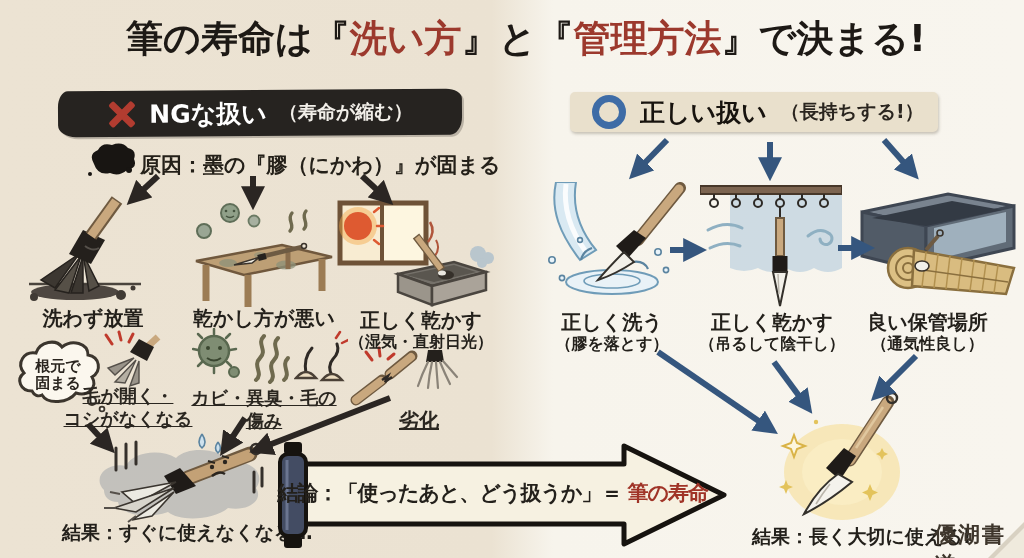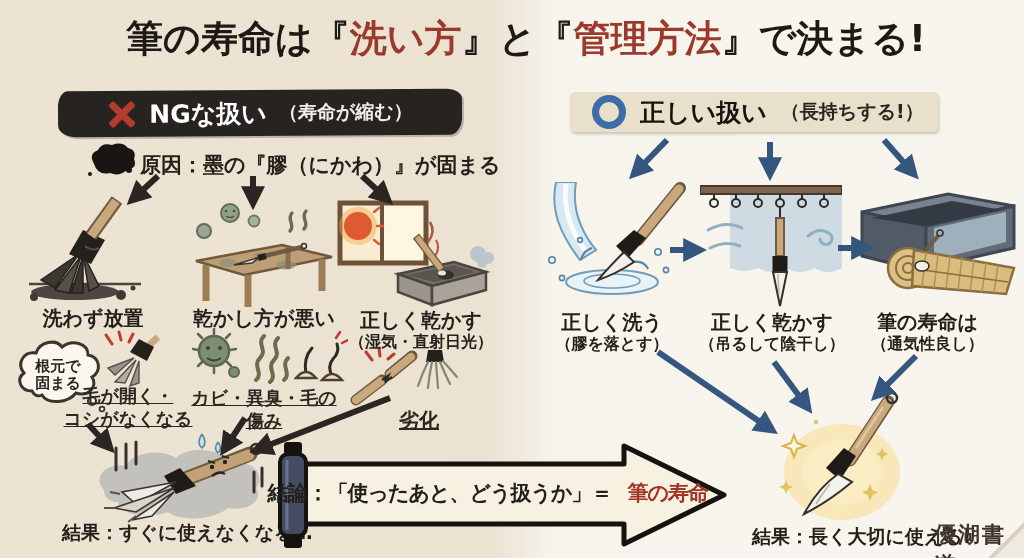--- a/index.html
+++ b/index.html
@@ -31,21 +31,21 @@
   .o-icon{width:20px;height:20px;border:7px solid #3e6ca6;border-radius:50%;flex:0 0 auto;}
   .banner-ok .label{font-size:25px;font-weight:800;color:#17130e;}
   .banner-ok .note{font-size:19px;font-weight:700;color:#2a251f;}
   .cause{left:140px;top:151px;font-size:21px;font-weight:800;color:#242019;z-index:3;white-space:nowrap;}
   .cap{font-weight:800;font-size:20px;color:#23201b;text-align:center;line-height:1.2;z-index:3;}
   .cap .sub{font-size:16px;}
   .detail{font-weight:800;font-size:18px;color:#2a2620;text-align:center;line-height:1.3;z-index:3;text-decoration:underline;}
   .result{font-weight:800;font-size:19px;color:#23201b;z-index:3;white-space:nowrap;}
   .concl{left:296px;top:464px;width:412px;height:58px;display:flex;align-items:center;justify-content:flex-end;
     font-weight:800;font-size:21px;color:#23201b;white-space:nowrap;z-index:5;letter-spacing:-1px;}
-  .concl .hl{color:#a03427;margin-left:16px;}
+  .concl .hl{color:#a03427;margin-left:6px;}
   .sig{left:934px;top:520px;font-family:"DejaVu Serif",serif;font-weight:700;font-size:22px;
     color:#3e362c;letter-spacing:2px;z-index:3;}
   .illus{z-index:1;}
   .arrows{left:0;top:0;z-index:2;pointer-events:none;}
   .scroll-svg{left:272px;top:440px;z-index:4;}
   .fold1{right:0;bottom:0;width:0;height:0;border-left:36px solid transparent;
     border-bottom:36px solid #d8d1c2;z-index:6;}
   .fold2{right:0;bottom:0;width:0;height:0;border-left:30px solid transparent;
     border-bottom:30px solid #efeadd;z-index:6;}
 </style>
@@ -386,21 +386,21 @@
 
   <div class="abs cap" style="left:542px;top:310px;width:140px;">
     <div>正しく洗う</div>
     <div class="sub">（膠を落とす）</div>
   </div>
   <div class="abs cap" style="left:698px;top:310px;width:148px;">
     <div>正しく乾かす</div>
     <div class="sub">（吊るして陰干し）</div>
   </div>
   <div class="abs cap" style="left:850px;top:310px;width:155px;">
-    <div>筆の寿命は</div>
+    <div>良い保管場所</div>
     <div class="sub">（通気性良し）</div>
   </div>
   <div class="abs result" style="left:752px;top:524px;">結果：長く大切に使える!</div>
 
   <svg class="abs scroll-svg" width="462" height="110" viewBox="0 0 462 110">
     <path d="M32,24 L352,24 L352,6 L452,55 L352,104 L352,84 L32,84 Z" fill="#f6f1e1" stroke="#16130f" stroke-width="5" stroke-linejoin="round"></path>
     <rect x="8" y="14" width="26" height="82" rx="8" fill="#434c63" stroke="#16130f" stroke-width="4"></rect>
     <rect x="12" y="2" width="18" height="12" rx="3" fill="#16130f"></rect>
     <rect x="12" y="96" width="18" height="12" rx="3" fill="#16130f"></rect>
     <line x1="15" y1="20" x2="15" y2="90" stroke="#6b7590" stroke-width="3"></line>

